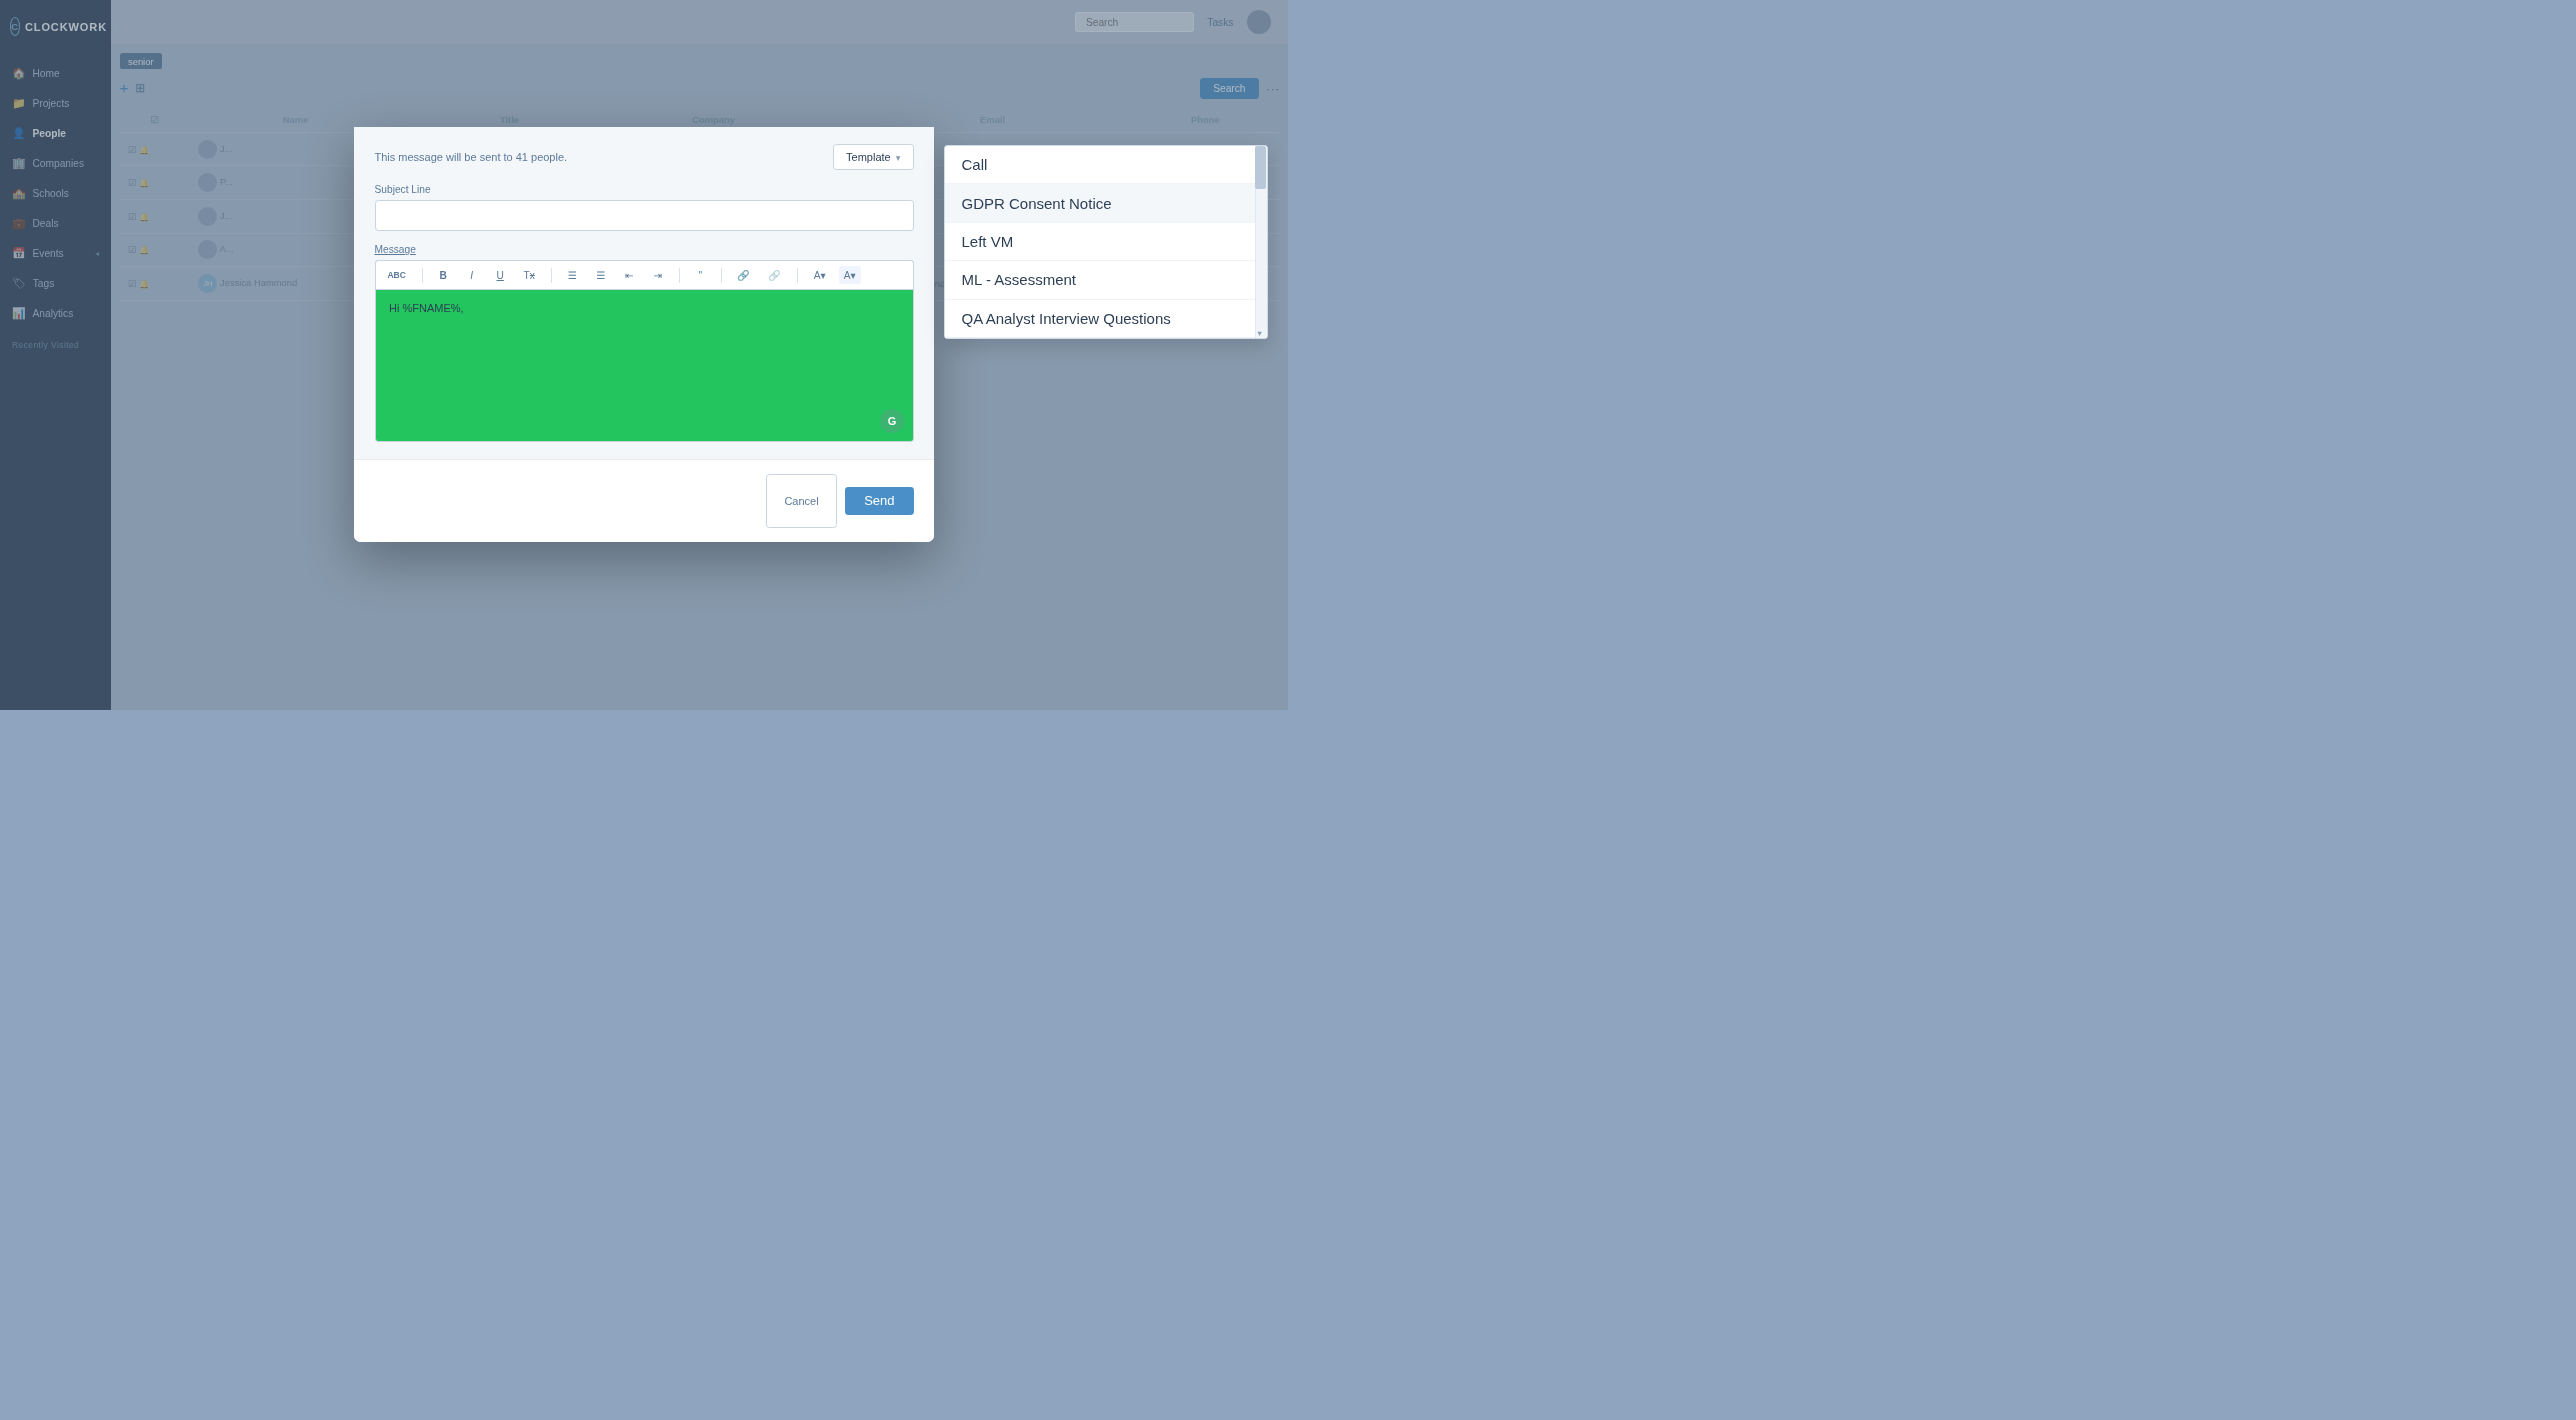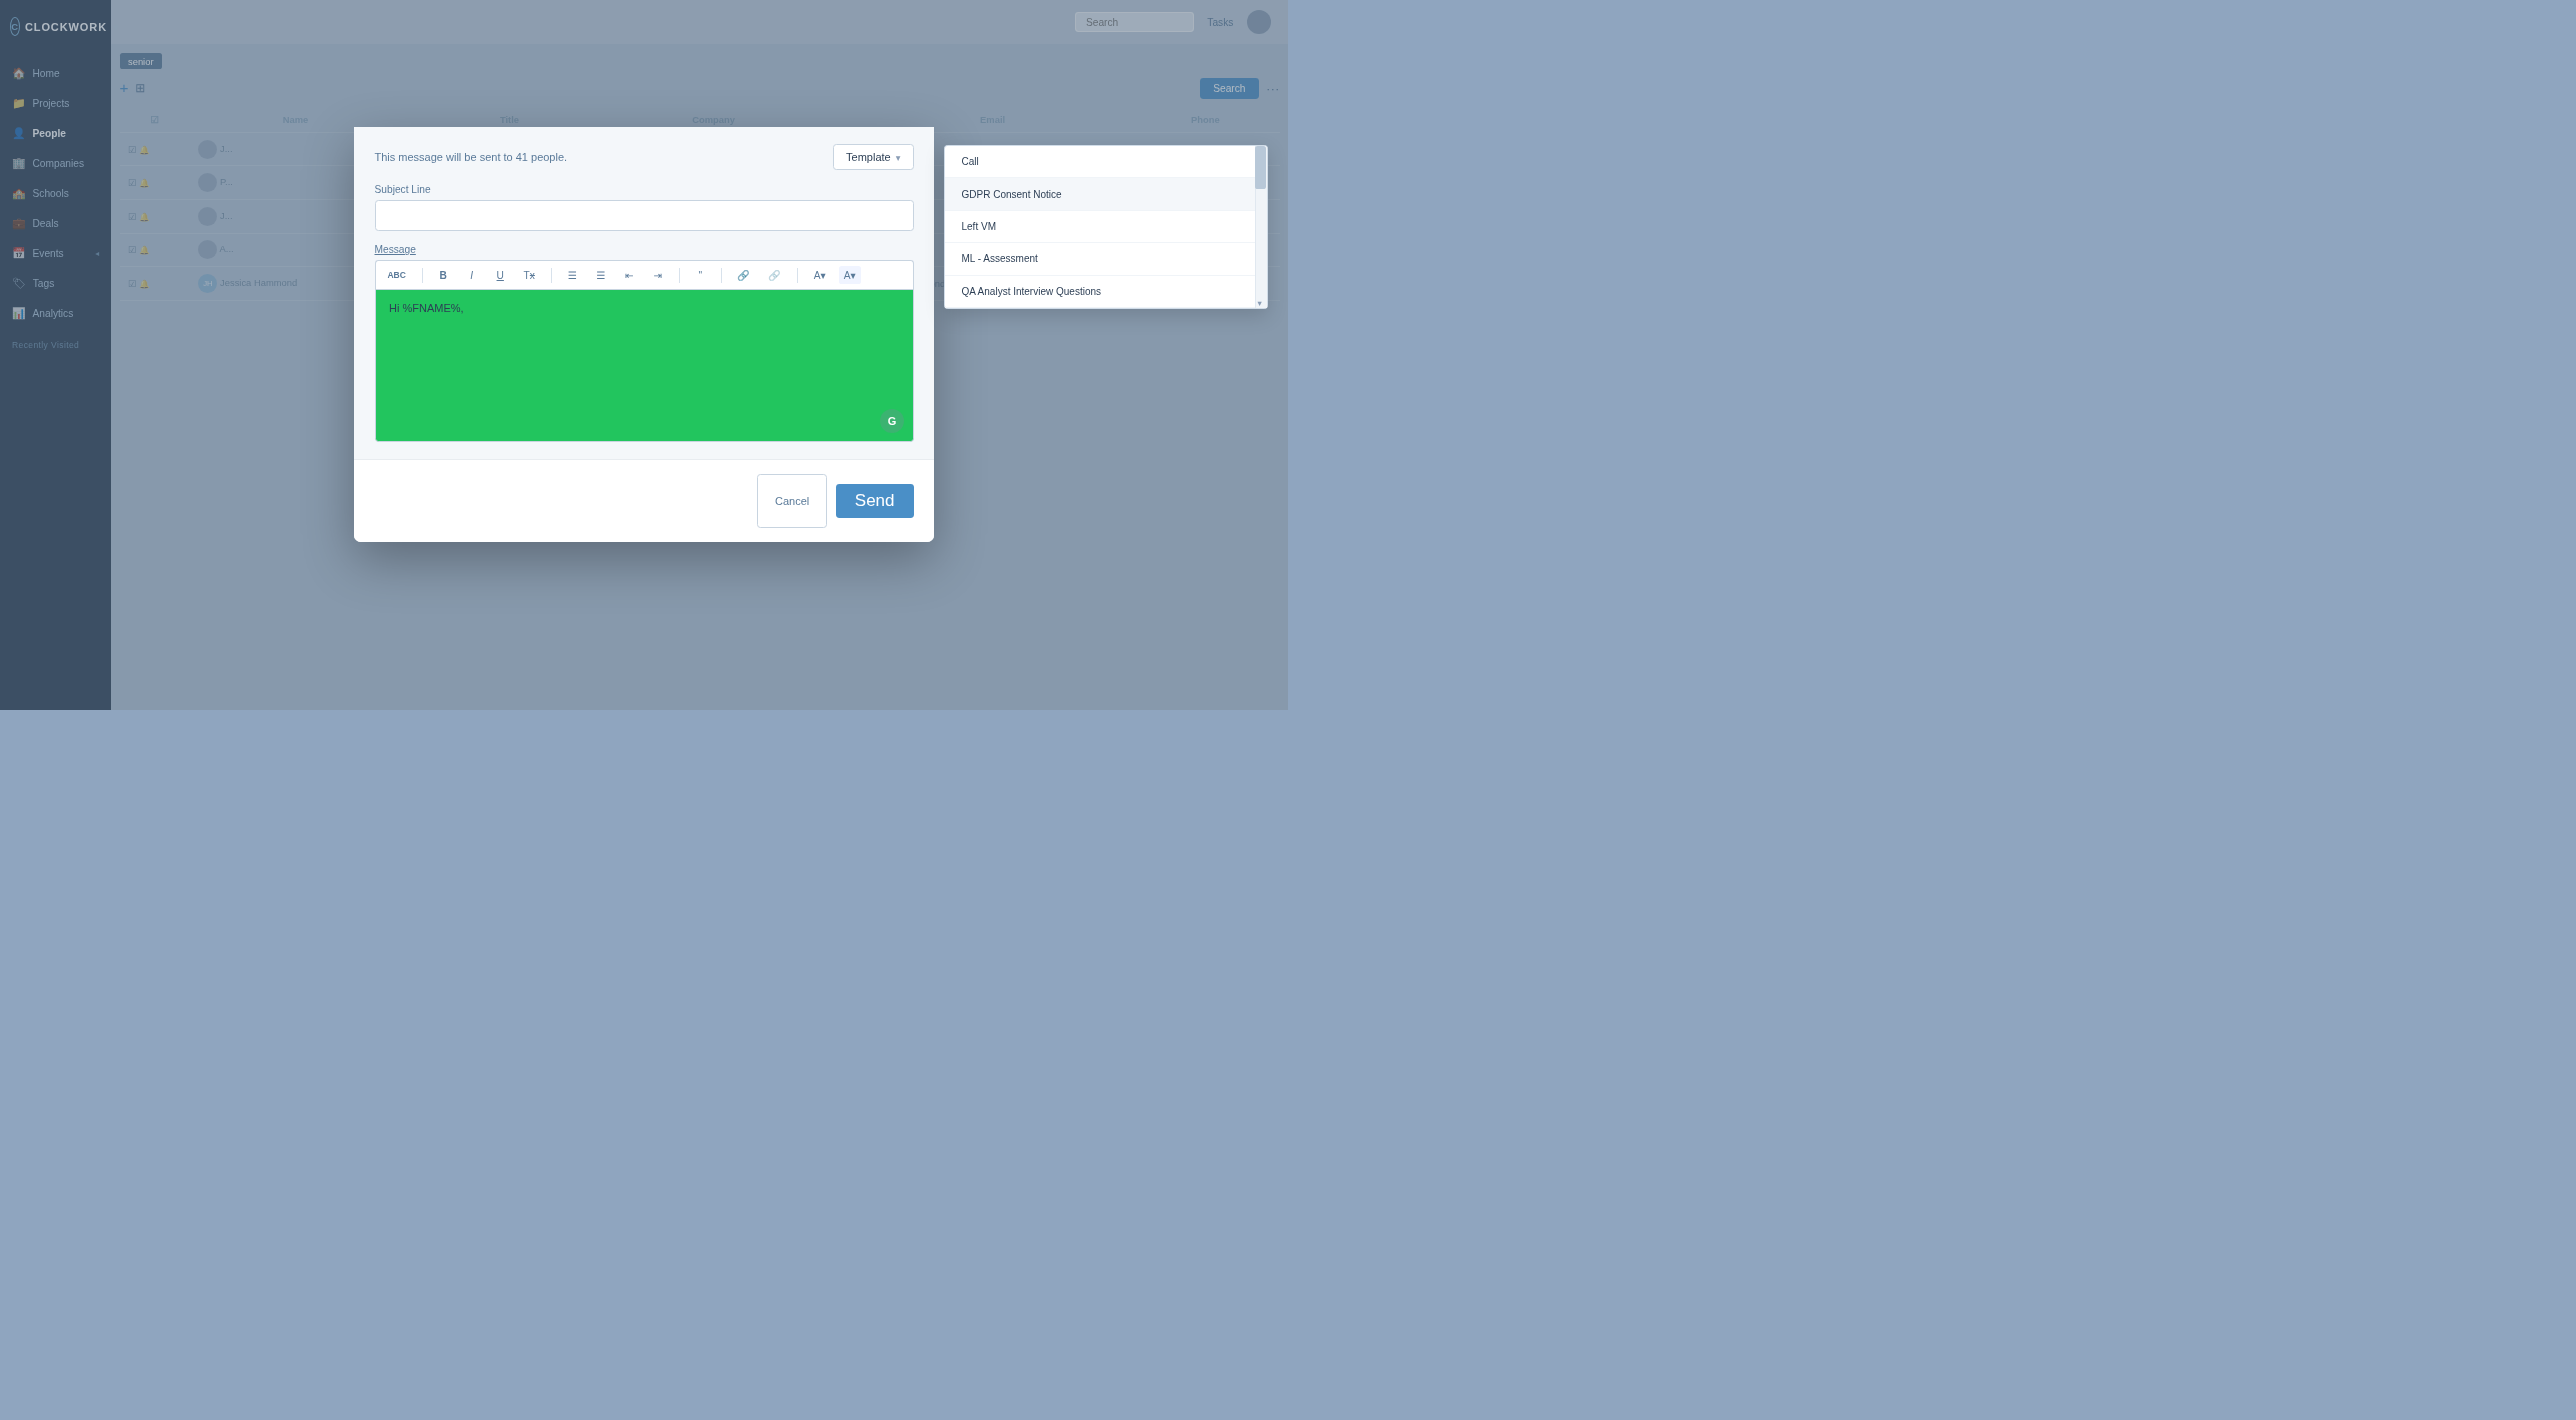--- a/index.html
+++ b/index.html
@@ -90,34 +90,34 @@
     }
     .grammarly-btn {
       position: absolute; bottom: 8.5px; right: 8.5px; width: 24px; height: 24px; background: #3cb371; border-radius: 50%; display: flex; align-items: center; justify-content: center; color: #fff; font-size: 11px; font-weight: bold; cursor: pointer;
     }
 
     
     .modal-footer {
       display: flex; align-items: center; justify-content: flex-end; gap: 8.5px; padding: 13.6px 20.5px; border-top: 0.9px solid #e8ecf0; background: #fff; border-radius: 0 0 6.8px 6.8px;
     }
     .btn-cancel { background: #fff; border: 0.9px solid #c8d4e0; border-radius: 3.4px; padding: 20px 17px; font-size: 11px; color: #5a7a99; cursor: pointer; }
-    .btn-send { background: #4a8fc7; border: none; border-radius: 3.4px; padding: 6.8px 19px; font-size: 17px; color: #fff; cursor: pointer; font-weight: 500; }
+    .btn-send { background: #4a8fc7; border: none; border-radius: 3.4px; padding: 6.8px 19px; font-size: 13px; color: #fff; cursor: pointer; font-weight: 500; }
 
     
     .template-dropdown {
       position: absolute; top: 145px; right: 20.5px; width: 324px; background: #fff; border: 0.9px solid #d0dce8; border-radius: 3.4px; box-shadow: 0 6.8px 20.5px rgba(0,0,0,0.15); z-index: 30;
     }
     .dropdown-scrollbar {
       position: absolute; right: 0; top: 0; bottom: 0; width: 12px; background: #f0f4f8; border-left: 0.9px solid #e0e8f0; border-radius: 0 3.4px 3.4px 0;
     }
     .dropdown-thumb {
       position: absolute; top: 0; right: 0.9px; width: 10.2px; height: 43px; background: #b8c8d8; border-radius: 2.6px;
     }
     .dropdown-item {
-      padding: 10.2px 17px; font-size: 10px; color: #2d3f55; cursor: pointer; border-bottom: 0.9px solid #f0f4f8; padding-right: 25.6px;
+      padding: 10.2px 17px; font-size: 15px; color: #2d3f55; cursor: pointer; border-bottom: 0.9px solid #f0f4f8; padding-right: 25.6px;
     }
     .dropdown-item:hover, .dropdown-item.hovered { background: #f4f7fa; }
     .dropdown-item:last-child { border-bottom: none; }
     .dropdown-arrow-down {
       position: absolute; bottom: 0; right: 1.7px; width: 10.2px; height: 10.2px; display: flex; align-items: center; justify-content: center; color: #8a9db5; font-size: 8.5px;
     }
   </style>
 </head>
 <body>
 

